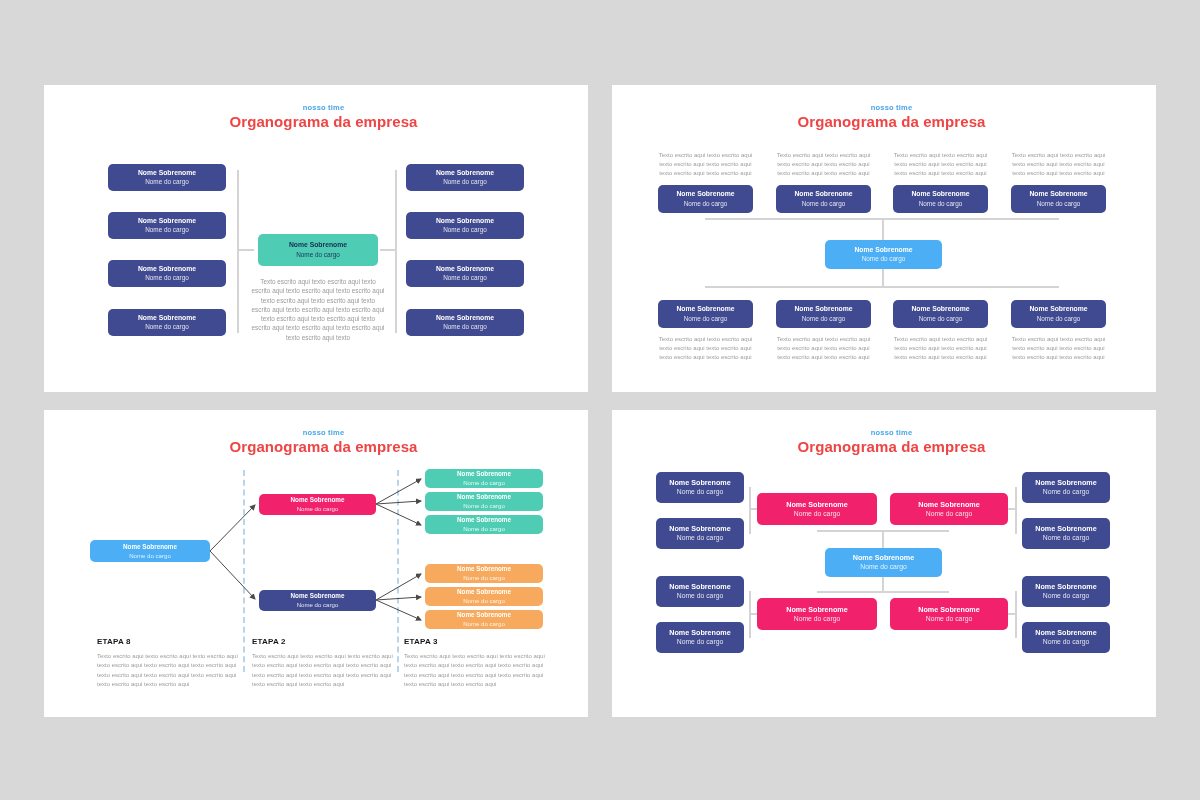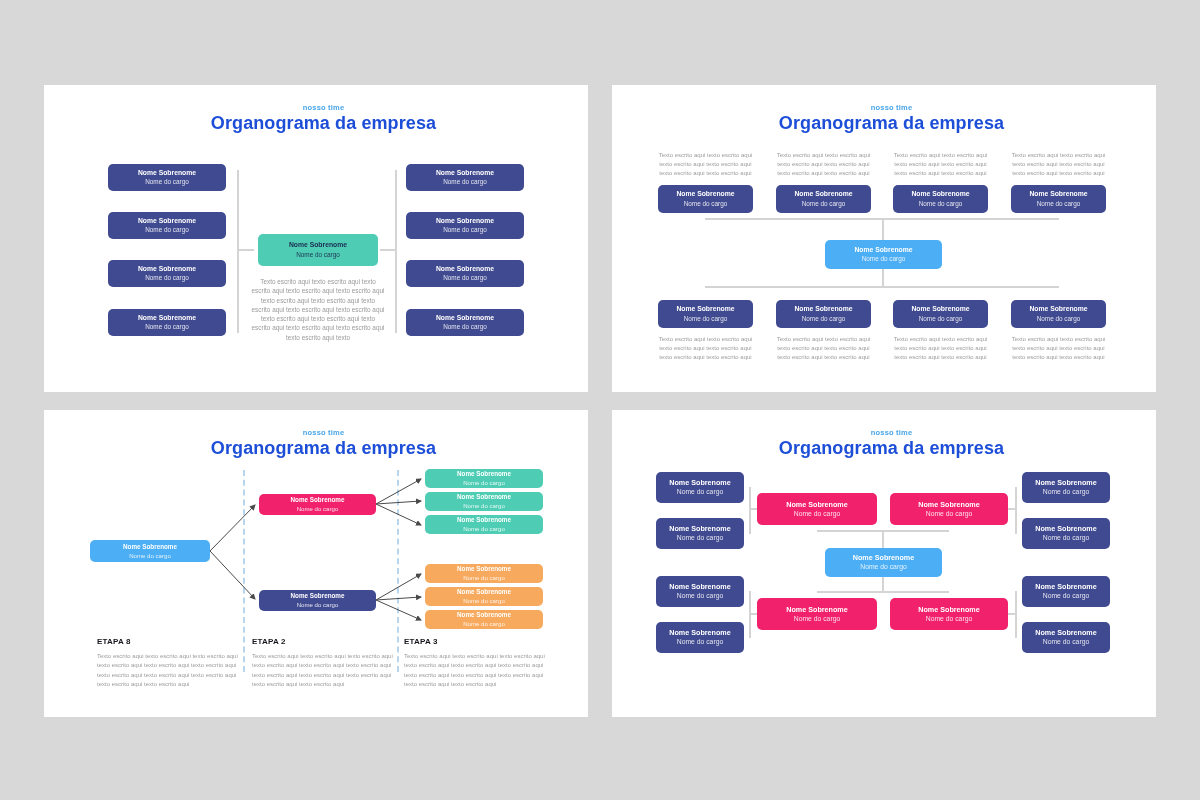--- a/index.html
+++ b/index.html
@@ -3,21 +3,21 @@
 <meta charset="utf-8">
 <style>
   html,body{margin:0;padding:0}
   body{
     width:1200px;height:800px;background:#d8d8d8;position:relative;overflow:hidden;
     font-family:"Liberation Sans",sans-serif;
   }
   .slide{position:absolute;width:544px;height:307px;background:#ffffff}
   .head{position:absolute;top:19px;left:15px;right:0;text-align:center;line-height:1}
   .eyebrow{display:block;font-size:7.5px;font-weight:700;color:#47a5e8;letter-spacing:.2px}
-  .title{display:block;font-size:18px;font-weight:700;color:#1d4ed8;margin-top:2px;letter-spacing:.1px}
+  .title{display:block;font-size:15px;font-weight:700;color:#ef4444;margin-top:2px;letter-spacing:.1px}
   .b{position:absolute;border-radius:5px;display:flex;flex-direction:column;align-items:center;
      justify-content:center;text-align:center;color:#fff;gap:1px}
   .b .n{font-size:6.8px;font-weight:700;line-height:1.25;display:block}
   .b .r{font-size:6.4px;opacity:.85;line-height:1.25;display:block}
   .b.lg .n{font-size:7.2px}.b.lg .r{font-size:6.8px}
   .b.sm .n{font-size:6.3px}.b.sm .r{font-size:6.1px}
   .navy{background:#404a90}
   .teal{background:#4ecdb4}
   .blue{background:#4caef4}
   .pink{background:#f2216b}

